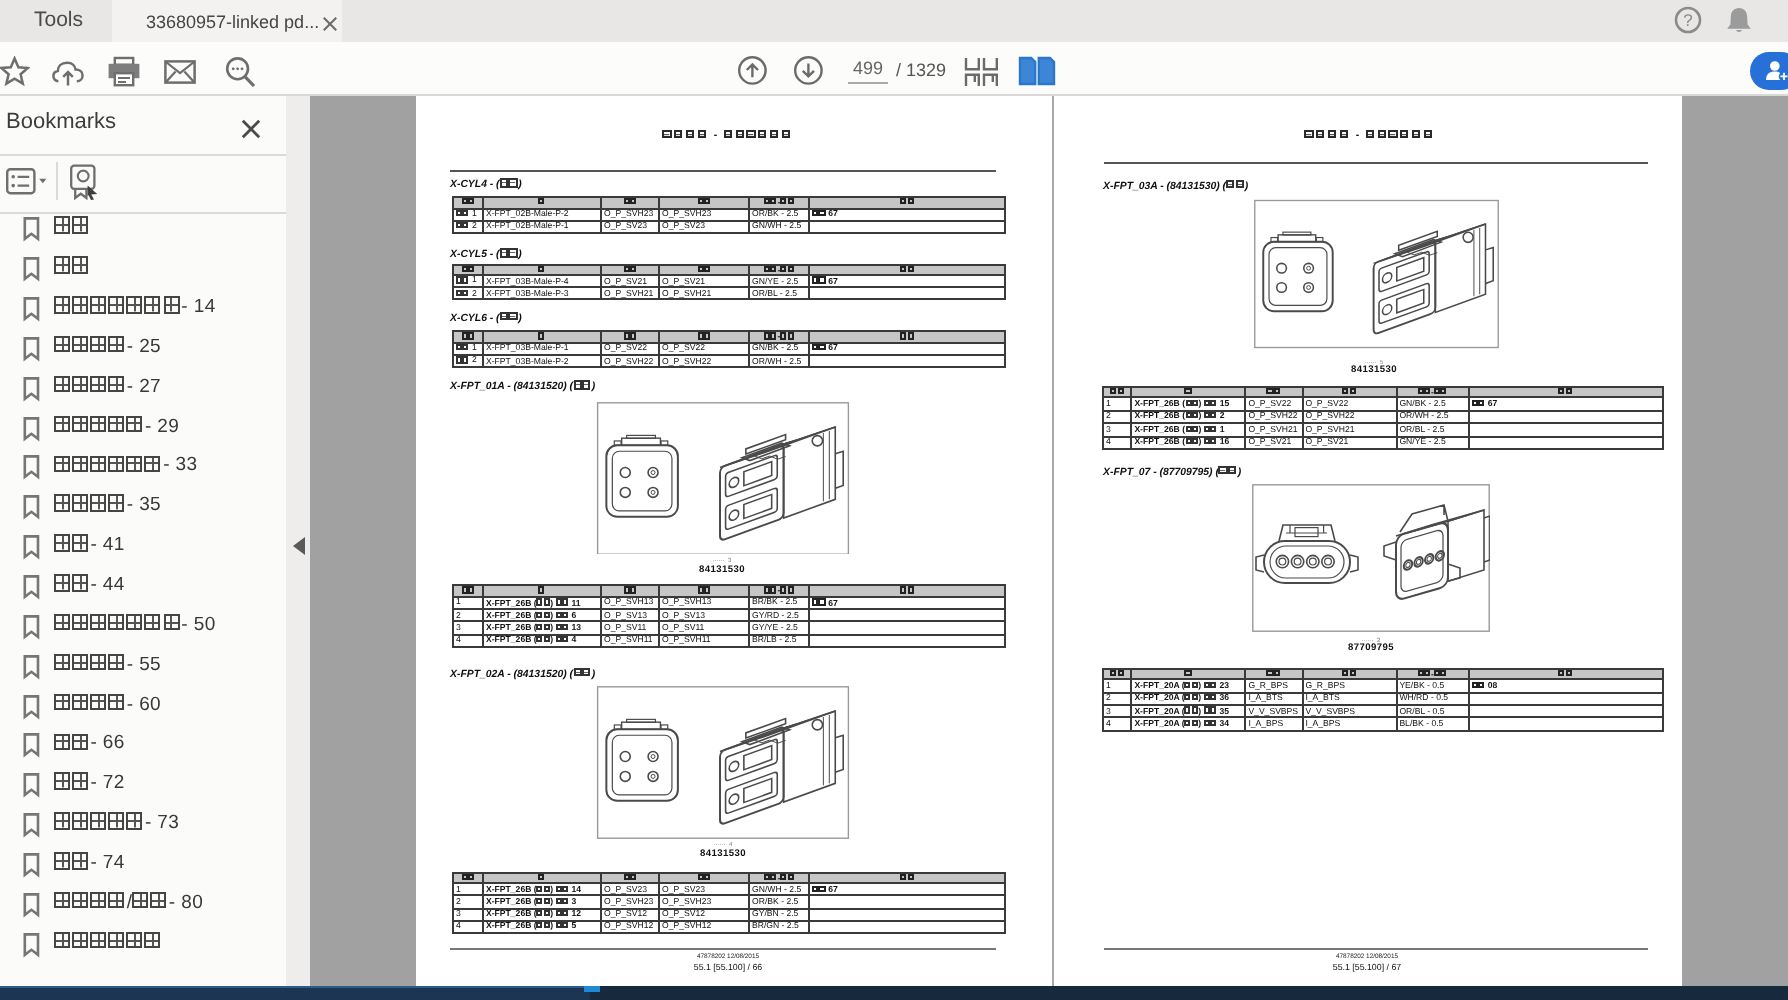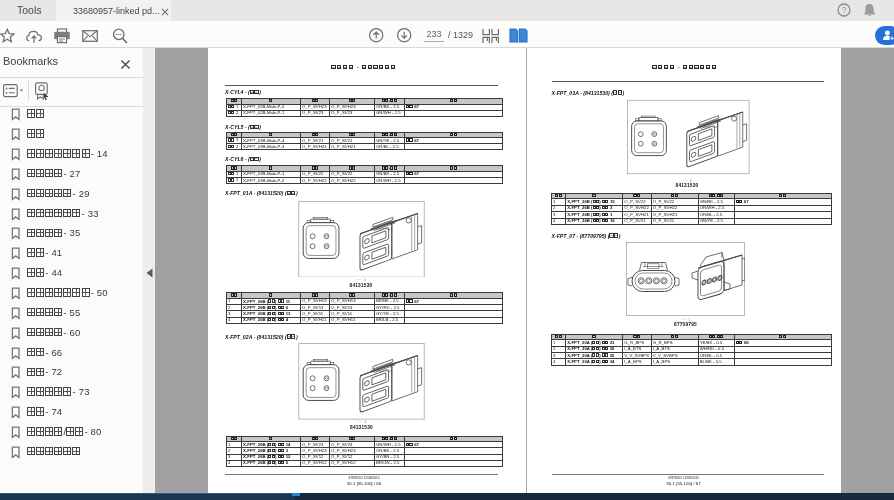--- a/index.html
+++ b/index.html
@@ -73,21 +73,21 @@
     <circle cx="9" cy="6.4" r="0.7" fill="#6e6e6e"></circle>
   </svg>
 <svg class="abs" style="left:369px;top:28px" width="15" height="15" viewBox="0 0 15 15">
     <circle cx="7.2" cy="7.2" r="6.6" fill="none" stroke="#6b6b6b" stroke-width="1.2"></circle>
     <path d="M7.2 10.6 V4.4 M4.4 7 7.2 4.2 10 7" fill="none" stroke="#6b6b6b" stroke-width="1.2"></path>
   </svg>
 <svg class="abs" style="left:397px;top:28px" width="15" height="15" viewBox="0 0 15 15">
     <circle cx="7.2" cy="7.2" r="6.6" fill="none" stroke="#6b6b6b" stroke-width="1.2"></circle>
     <path d="M7.2 3.8 V10 M4.4 7.4 7.2 10.2 10 7.4" fill="none" stroke="#6b6b6b" stroke-width="1.2"></path>
   </svg>
-<div class="abs" style="left:424px;top:29px;width:20px;text-align:center;font-size:9px;color:#666;border-bottom:1px solid #aaa;height:13px">233</div>
+<div class="abs" style="left:424px;top:29px;width:20px;text-align:center;font-size:9px;color:#666;border-bottom:1px solid #aaa;height:13px">499</div>
 <div class="abs" style="left:448px;top:30px;font-size:9px;color:#555">/ 1329</div>
 <svg class="abs" style="left:482px;top:28px" width="18" height="16" viewBox="0 0 18 16">
     <path d="M1 1 V6.6 H7.4 V1" fill="none" stroke="#6b6b6b" stroke-width="1.2"></path>
     <path d="M10 1 V6.6 H16.4 V1" fill="none" stroke="#6b6b6b" stroke-width="1.2"></path>
     <path d="M1 15 V9.4 H7.4 V15 M5.4 9.4 V13" fill="none" stroke="#6b6b6b" stroke-width="1.2"></path>
     <path d="M10 15 V9.4 H16.4 V15 M14.4 9.4 V13" fill="none" stroke="#6b6b6b" stroke-width="1.2"></path>
   </svg>
 <svg class="abs" style="left:509px;top:28px" width="19" height="15" viewBox="0 0 19 15">
     <path d="M1 1 H6.6 L8.6 3 V14 H1 Z" fill="#3d85d6" stroke="#2b77c9" stroke-width="1.2"></path>
     <path d="M10.4 1 H16 L18 3 V14 H10.4 Z" fill="#3d85d6" stroke="#2b77c9" stroke-width="1.2"></path>
@@ -132,20 +132,26 @@
         <svg width="10" height="13" viewBox="0 0 10 13" style="flex:none;margin:0 6px 0 11px">
           <path d="M1.4 1.2 H8 V11.4 L4.7 8.9 1.4 11.4 Z" fill="none" stroke="#767676" stroke-width="1.3"></path>
         </svg>
         <span class="bmt"><i class="g9"></i><i class="g9"></i></span>
       </div>
       <div class="bmi">
         <svg width="10" height="13" viewBox="0 0 10 13" style="flex:none;margin:0 6px 0 11px">
           <path d="M1.4 1.2 H8 V11.4 L4.7 8.9 1.4 11.4 Z" fill="none" stroke="#767676" stroke-width="1.3"></path>
         </svg>
         <span class="bmt"><i class="g9"></i><i class="g9"></i><i class="g9"></i><i class="g9"></i><i class="g9"></i><i class="g9"></i><i class="g9"></i>- 14</span>
+      </div>
+      <div class="bmi">
+        <svg width="10" height="13" viewBox="0 0 10 13" style="flex:none;margin:0 6px 0 11px">
+          <path d="M1.4 1.2 H8 V11.4 L4.7 8.9 1.4 11.4 Z" fill="none" stroke="#767676" stroke-width="1.3"></path>
+        </svg>
+        <span class="bmt"><i class="g9"></i><i class="g9"></i><i class="g9"></i><i class="g9"></i>- 25</span>
       </div>
       <div class="bmi">
         <svg width="10" height="13" viewBox="0 0 10 13" style="flex:none;margin:0 6px 0 11px">
           <path d="M1.4 1.2 H8 V11.4 L4.7 8.9 1.4 11.4 Z" fill="none" stroke="#767676" stroke-width="1.3"></path>
         </svg>
         <span class="bmt"><i class="g9"></i><i class="g9"></i><i class="g9"></i><i class="g9"></i>- 27</span>
       </div>
       <div class="bmi">
         <svg width="10" height="13" viewBox="0 0 10 13" style="flex:none;margin:0 6px 0 11px">
           <path d="M1.4 1.2 H8 V11.4 L4.7 8.9 1.4 11.4 Z" fill="none" stroke="#767676" stroke-width="1.3"></path>

